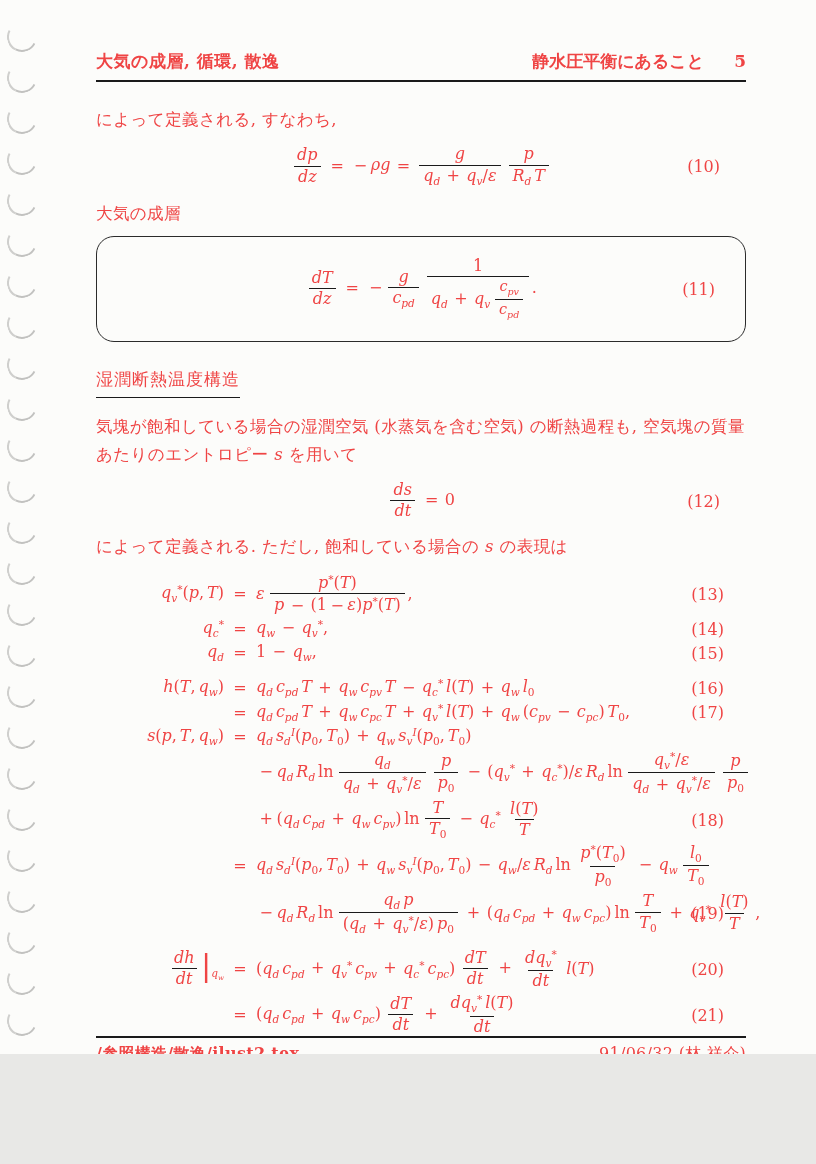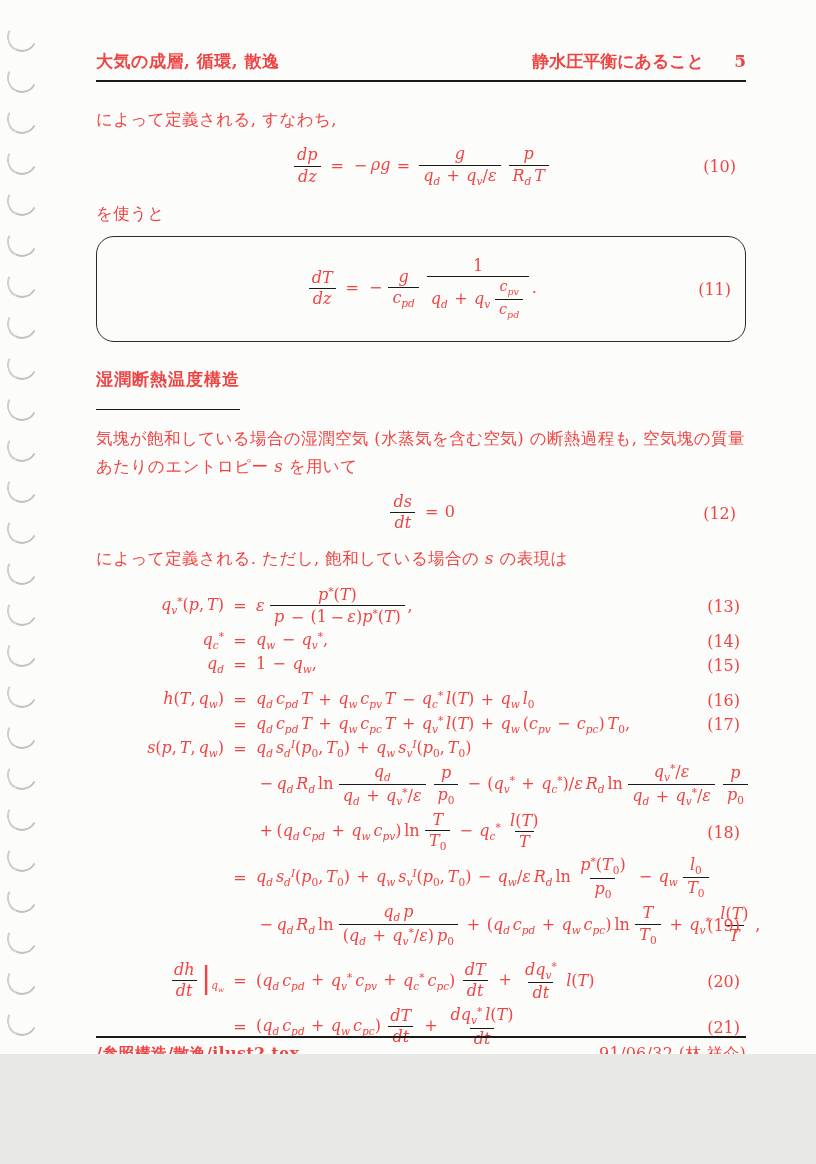--- a/index.html
+++ b/index.html
@@ -14,43 +14,43 @@
   
   .header{margin-top:50px;display:flex;justify-content:space-between;align-items:baseline;
           border-bottom:2px solid #1a1a1a;padding-bottom:7px;}
   .h-left{font-weight:700;font-size:17px;letter-spacing:0.5px;}
   .h-right{display:flex;gap:30px;align-items:baseline;font-weight:700;font-size:17px;}
   
   .jp{font-size:16.5px;letter-spacing:0.4px;line-height:1.7;}
   .p1{margin-top:24px;}
   .p2{margin-top:10px;}
   .sec-head{margin-top:26px;}
-  .sec-head span{display:inline-block;font-weight:700;font-size:17px;letter-spacing:1px;
-                 border-bottom:1.6px solid #1a1a1a;padding-bottom:18px;}
+  .sec-head span{display:inline-block;font-weight:400;font-size:17px;letter-spacing:1px;
+                 border-bottom:1.6px solid #1a1a1a;padding-bottom:6px;}
   .p3{margin-top:15px;}
   .p4{margin-top:6px;}
   .ivar{font-style:italic;font-family:"DejaVu Serif","Liberation Serif",serif;}
   
   .math{font-family:"DejaVu Serif","Liberation Serif",serif;font-size:16px;white-space:nowrap;}
   .math i{font-style:italic;}
   .math sub{font-size:0.66em;vertical-align:-0.38em;}
   .math sup{font-size:0.66em;vertical-align:0.5em;}
   .op{margin:0 0.22em;}
   .sp{display:inline-block;width:0.18em;}
   .rm{font-style:normal;}
   .frac{display:inline-flex;flex-direction:column;align-items:center;vertical-align:middle;
         margin:0 0.16em;line-height:1.15;}
   .frac .fn{padding:0 0.25em 1px;}
   .frac .fd{border-top:1px solid #1a1a1a;padding:1px 0.25em 0;}
   .frac .frac{font-size:0.9em;}
   .bigv{font-style:normal;font-size:1.9em;line-height:0;vertical-align:middle;position:relative;top:-0.08em;}
   
   .eqc{position:relative;display:flex;justify-content:center;align-items:center;margin:8px 4px;}
   .eqc.tall{min-height:48px;}
-  .eqnum{position:absolute;right:6px;top:50%;transform:translateY(-50%);
+  .eqnum{position:absolute;right:22px;top:50%;transform:translateY(-50%);
          font-size:16px;font-style:normal;}
   .eqrow{position:relative;display:grid;grid-template-columns:128px 32px auto;
          align-items:center;margin:3px 0;}
   .eqrow .lhs{text-align:right;}
   .eqrow .rel{text-align:center;}
   .eqrow .rhs{text-align:left;padding-right:54px;}
   .eqrow.gap{margin-top:12px;}
   .eqgroup{margin-top:12px;}
   .eqgroup2{margin-top:14px;}
   
@@ -114,21 +114,21 @@
           </span><span class="sp"></span><span class="op">=</span><span class="sp"></span><span class="op">−</span><i>ρ</i><i>g</i><span class="sp"></span><span class="op">=</span><span class="sp"></span><span class="frac">
             <span class="fn"><i>g</i></span>
             <span class="fd"><i>q</i><sub><i>d</i></sub><span class="sp"></span><span class="op">+</span><span class="sp"></span><i>q</i><sub><i>v</i></sub>/<i>ε</i></span>
           </span><span class="sp"></span><span class="frac">
             <span class="fn"><i>p</i></span>
             <span class="fd"><i>R</i><sub><i>d</i></sub><span class="sp"></span><i>T</i></span>
           </span></span>
       <span class="eqnum">(10)</span>
     </div>
 
-    <div class="jp p2">を使うと</div>
+    <div class="jp p2">大気の成層</div>
 
     <div class="eqbox">
       <div class="eqc" style="margin:0;">
         <span class="math"><span class="frac">
               <span class="fn"><i>d</i><i>T</i></span>
               <span class="fd"><i>d</i><i>z</i></span>
             </span><span class="sp"></span><span class="op">=</span><span class="sp"></span><span class="op">−</span><span class="frac">
               <span class="fn"><i>g</i></span>
               <span class="fd"><i>c</i><sub><i>p</i><i>d</i></sub></span>
             </span><span class="sp"></span><span class="frac">

